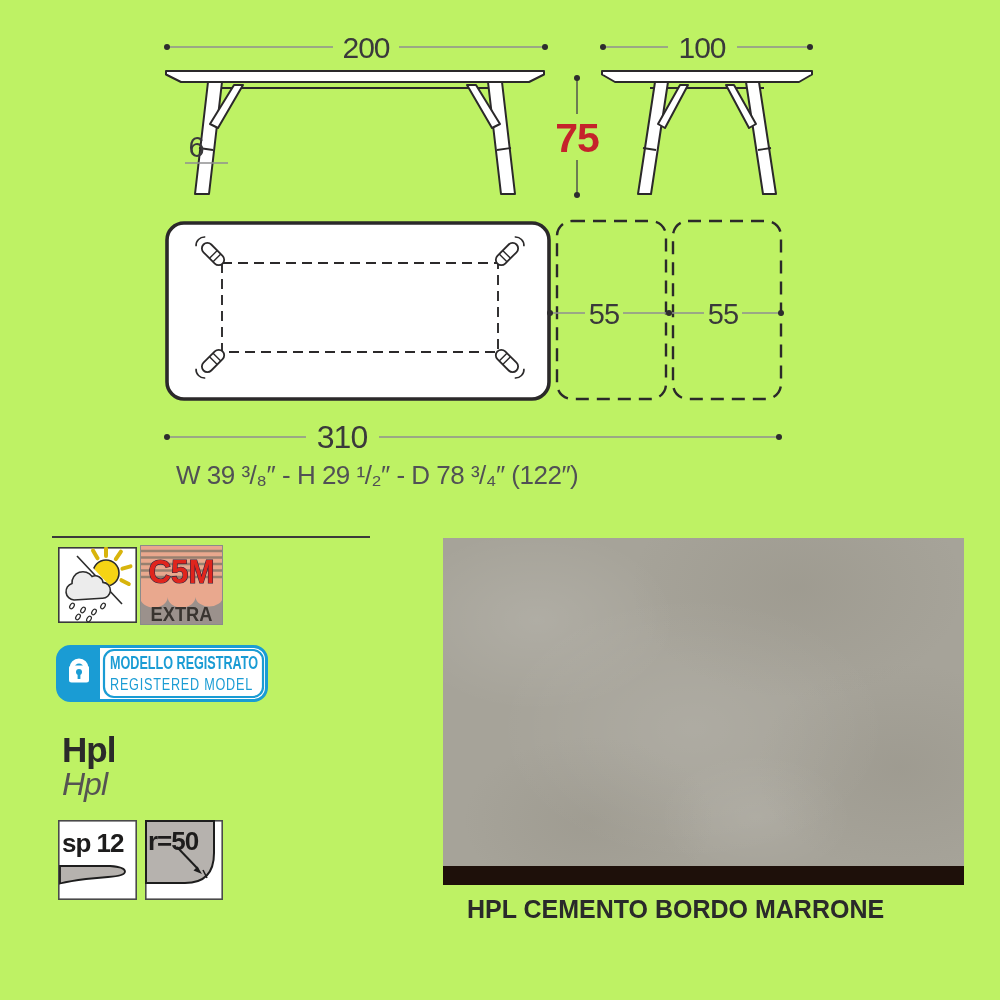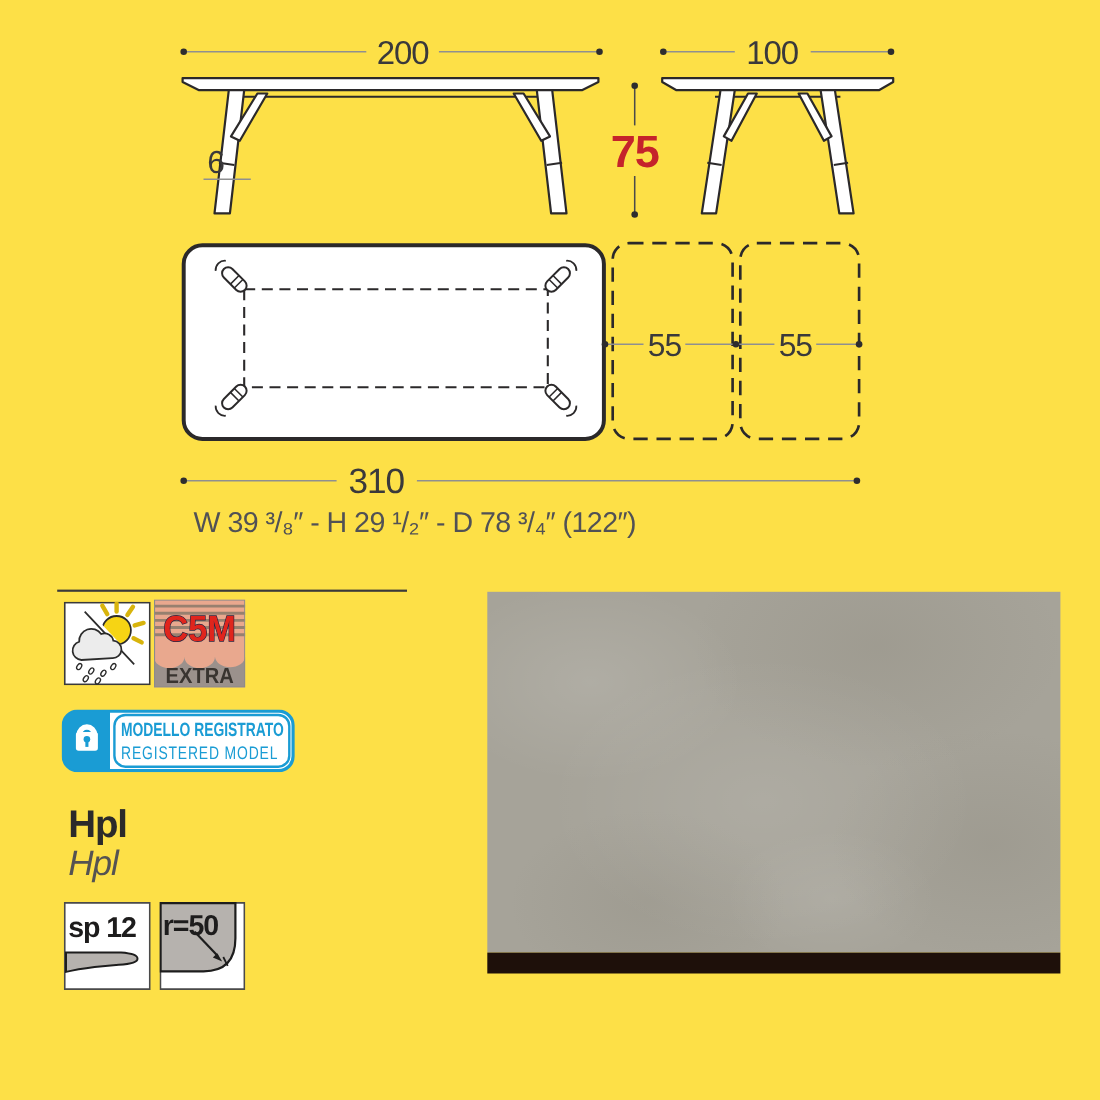--- a/index.html
+++ b/index.html
@@ -1,16 +1,16 @@
 <!DOCTYPE html>
 <html><head>
 <meta charset="utf-8">
 <style>
   html,body{margin:0;padding:0;background:#ffffff;}
-  #page{position:relative;width:1000px;height:1000px;background:#fde047;overflow:hidden;
+  #page{position:relative;width:1000px;height:1000px;background:#bef264;overflow:hidden;
         font-family:"Liberation Sans",sans-serif;}
   svg text{font-family:"Liberation Sans","DejaVu Sans",sans-serif;}
 
   .dim{stroke:#8f8f90;stroke-width:1.4;}
   .dimdark{stroke:#4a4a4b;stroke-width:1.4;}
   .dot{fill:#2e2d2e;}
   .obj{fill:#ffffff;stroke:#2b292a;stroke-width:2;stroke-linejoin:round;}
   .objthick{fill:#ffffff;stroke:#2b292a;stroke-width:3.6;stroke-linejoin:round;}
   .objline{stroke:#2b292a;stroke-width:1.8;fill:none;}
   .dashrect{fill:none;stroke:#2b292a;stroke-width:1.9;stroke-dasharray:10 6;}
@@ -244,14 +244,15 @@
       <polygon points="57,54 48.5,50.5 52.5,46.5" fill="#1d1d1d"></polygon>
       <line x1="58" y1="50" x2="62" y2="58" stroke="#1d1d1d" stroke-width="1.6"></line>
     </g>
     <text class="icontext" x="3" y="30">r=50</text>
   </svg>
 
   <div class="swatch">
     <div class="swatch-tex"></div>
     <div class="swatch-edge"></div>
   </div>
+  <div class="swatch-caption">HPL CEMENTO BORDO MARRONE</div>
 
 </div>
 
 </body></html>

